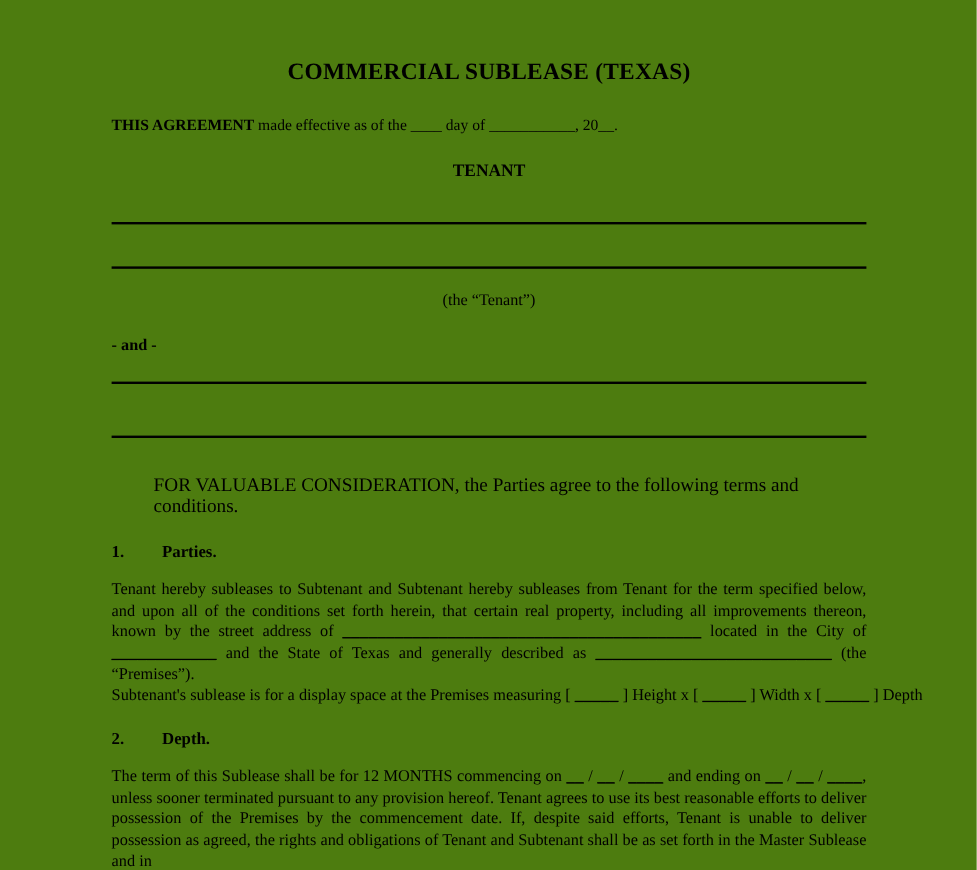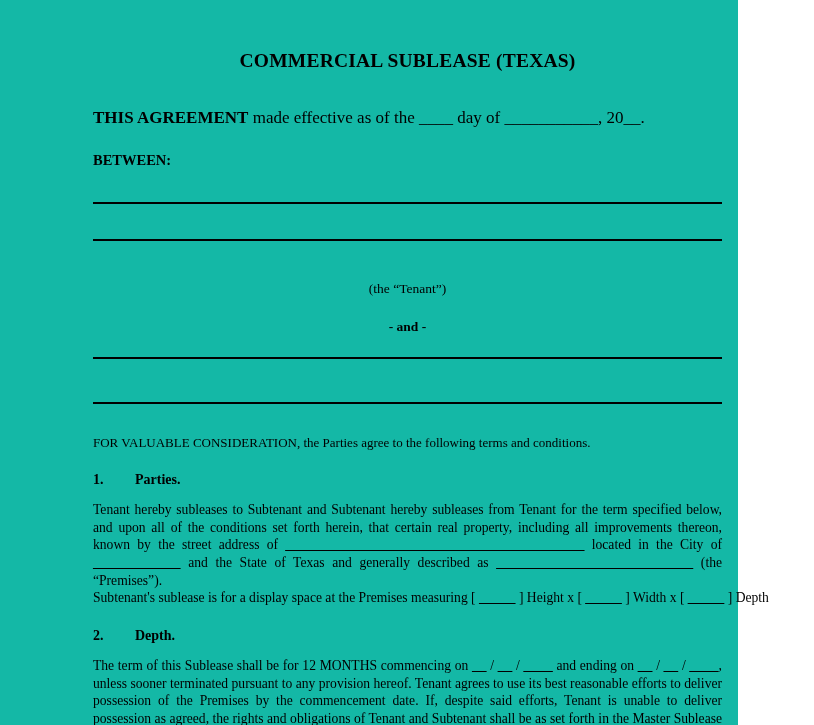--- a/index.html
+++ b/index.html
@@ -10,46 +10,45 @@
   body {
     width: 814px;
     height: 725px;
     overflow: hidden;
     font-family: "Liberation Serif", "DejaVu Serif", serif;
     color: #000000;
     -webkit-font-smoothing: antialiased;
   }
   .page {
     position: relative;
-    width: 722px;
+    width: 814px;
     height: 725px;
-    background: #14b8a6;
-    padding-left: 16px;
+    background: #4d7c0f;
   }
   .content {
     position: absolute;
     left: 93px;
     top: 0;
     width: 629px;
   }
 
   
   .doc-title {
     text-align: center;
     font-size: 19.5px;
     font-weight: bold;
     letter-spacing: 0.2px;
     margin: 0;
     padding-top: 50px;
   }
 
   
   .intro-line {
-    font-size: 17px;
-    margin-top: 36px;
+    font-size: 13px;
+    margin-top: 24px;
     white-space: nowrap;
   }
   .intro-line .lead { font-weight: bold; }
 
   .between-line {
     font-size: 14.5px;
     font-weight: bold;
     margin-top: 24px;
   }
 
@@ -68,33 +67,34 @@
     border-top: 2.6px solid #000000;
     margin: 0;
   }
   .rule-gap-a { height: 35px; }
   .rule-gap-b { height: 43px; }
   .rule-first { margin-top: 33px; }
 
   .party-caption {
     text-align: center;
     font-size: 13.5px;
-    margin-top: 40px;
+    margin-top: 18px;
   }
   .and-sep {
-    text-align: center;
+    text-align: left;
     font-size: 13.5px;
     font-weight: bold;
     margin-top: 22px;
   }
   .rule-second-block { margin-top: 22px; }
 
   .consideration {
-    font-size: 13px;
+    font-size: 16px;
     margin-top: 31px;
+    margin-left: 35px;
   }
 
   
   .section {
     margin-top: 21px;
   }
   .section-heading {
     font-size: 14px;
     font-weight: bold;
     display: flex;
@@ -124,22 +124,22 @@
 </head>
 <body>
 
 <div class="page">
   <div class="content">
 
     <h1 class="doc-title">COMMERCIAL SUBLEASE (TEXAS)</h1>
 
     <p class="intro-line"><span class="lead">THIS AGREEMENT</span><span> made effective as of the ____ day of ___________, 20__.</span></p>
 
-    <p class="between-line">BETWEEN:</p>
 
+    <p class="party-heading">TENANT</p>
 
     <div class="rule-first">
       <hr class="rule">
       <div class="rule-gap-a"></div>
       <hr class="rule">
     </div>
 
     <p class="party-caption">(the “Tenant”)</p>
 
     <p class="and-sep">- and -</p>

